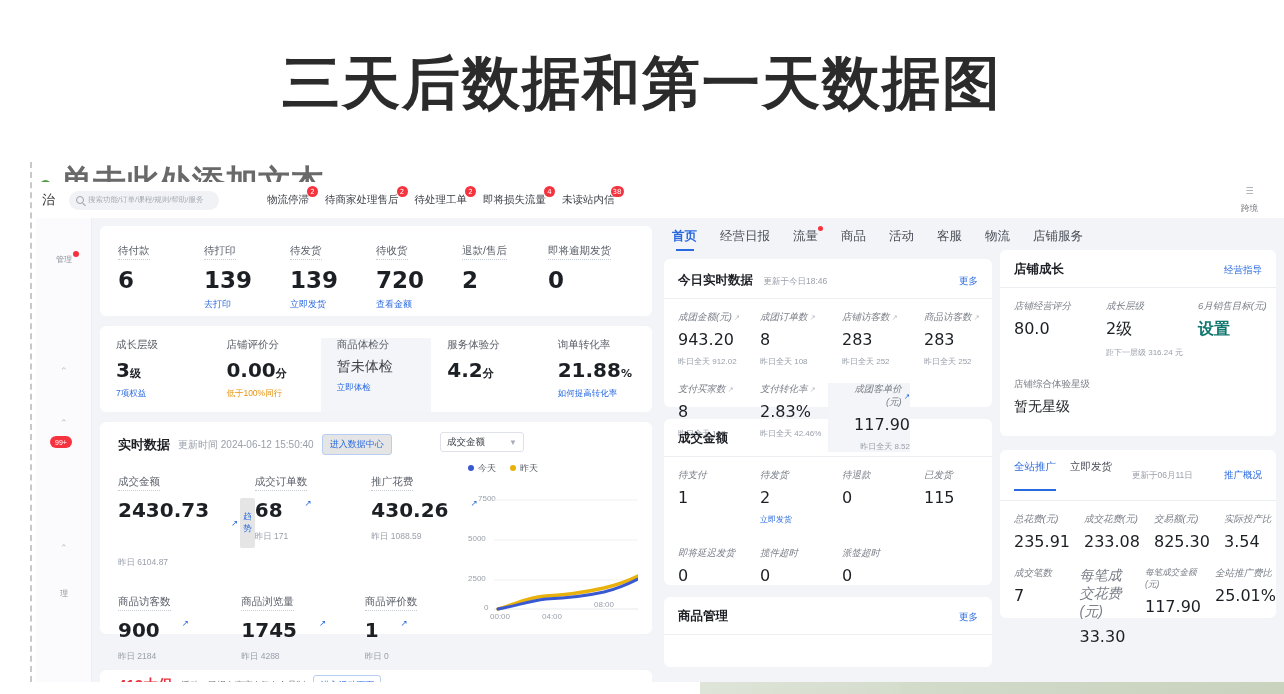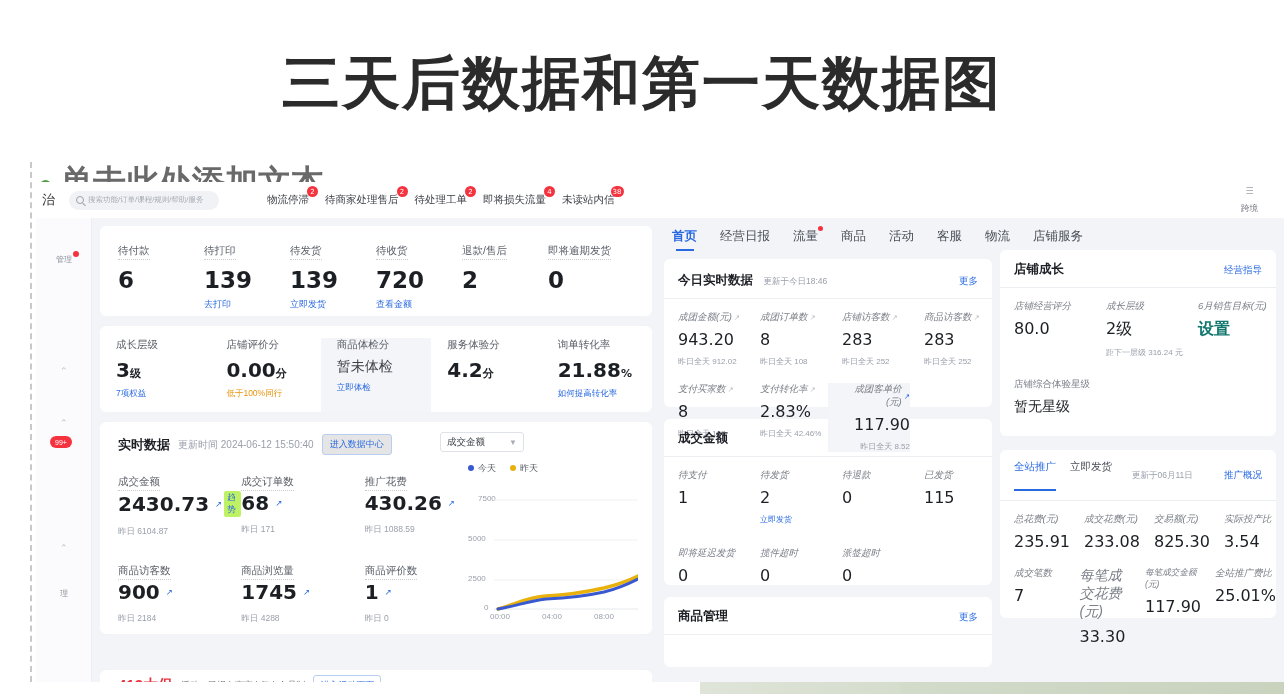--- a/index.html
+++ b/index.html
@@ -128,24 +128,24 @@
     position:absolute; right:128px; top:10px; width:84px; height:20px;
     border:1px solid #dfe2e8; border-radius:3px; background:#fff;
     display:flex; align-items:center; justify-content:space-between;
     padding:0 6px; font-size:9.5px; color:#3b3f46;
   }
   .sel .cv{ color:#a6abb5; font-size:8px; }
 
   .metrics{ display:flex; margin-top:16px; width:370px; }
   .mcell{ flex:1; }
   .mcell .lab{ font-size:10.5px; color:#5a5f68; border-bottom:1px dotted #c6cad1; display:inline-block; padding-bottom:1px;}
-  .mcell .numline{ display:flex; align-items:center; gap:6px; }
+  .mcell .numline{ display:flex; align-items:flex-start; gap:22px; margin-top:7px; }
   .mcell .num{ font-size:20px; font-weight:bold; color:#1c1f24; font-family:"DejaVu Sans",sans-serif;}
   .trend{ font-size:8.5px; color:#2a6ae0; display:flex; align-items:center; gap:2px; }
-  .trend .tchip{ background:#bef264; border-radius:2px; padding:1px 3px; }
+  .trend .tchip{ background:#e5e5e5; border-radius:2px; padding:13px 3px; }
   .mcell .yd{ font-size:8.5px; color:#9aa0ab; margin-top:9px; }
 
   .chart{ position:absolute; right:14px; top:40px; width:170px; height:160px; }
   .legend{ display:flex; gap:14px; align-items:center; font-size:9px; color:#5a5f68; }
   .legend .d{ width:6px;height:6px;border-radius:50%; display:inline-block; margin-right:4px;}
   .yl{ position:absolute; font-size:8px; color:#9aa0ab; }
   .xl{ position:absolute; font-size:8px; color:#9aa0ab; }
 
   .bottomstrip{
     position:absolute; left:8px; top:452px; width:552px; height:30px;
@@ -396,21 +396,21 @@
             <svg width="170" height="160" style="position:absolute;left:0;top:0;">
               <line x1="26" y1="38" x2="170" y2="38" stroke="#f0f1f4" stroke-width="1"></line>
               <line x1="26" y1="78" x2="170" y2="78" stroke="#f0f1f4" stroke-width="1"></line>
               <line x1="26" y1="118" x2="170" y2="118" stroke="#f0f1f4" stroke-width="1"></line>
               <line x1="26" y1="147" x2="170" y2="147" stroke="#e6e8ec" stroke-width="1"></line>
               <path d="M30,147 C48,142 60,135 78,134 C100,133 118,130 136,126 C152,122 162,118 170,114" fill="none" stroke="#e8b10c" stroke-width="3.4" stroke-linecap="round"></path>
               <path d="M30,147 C48,144 60,139 78,137 C100,136 118,134 136,130 C152,126 162,121 170,117" fill="none" stroke="#3859d0" stroke-width="3" stroke-linecap="round"></path>
             </svg>
             <div class="xl" style="left:22px; top:150px;">00:00</div>
             <div class="xl" style="left:74px; top:150px;">04:00</div>
-            <div class="xl" style="left:126px; top:150px;">08:00</div>
+            <div class="xl" style="left:126px; top:138px;">08:00</div>
           </div>
         </div>
 
         <div class="bottomstrip">
           <span class="red">413大促</span>
           <span class="gr">活动：已报名商家 | 每人会员制</span>
           <span class="bb">进入活动页面</span>
         </div>
       </div>
 

